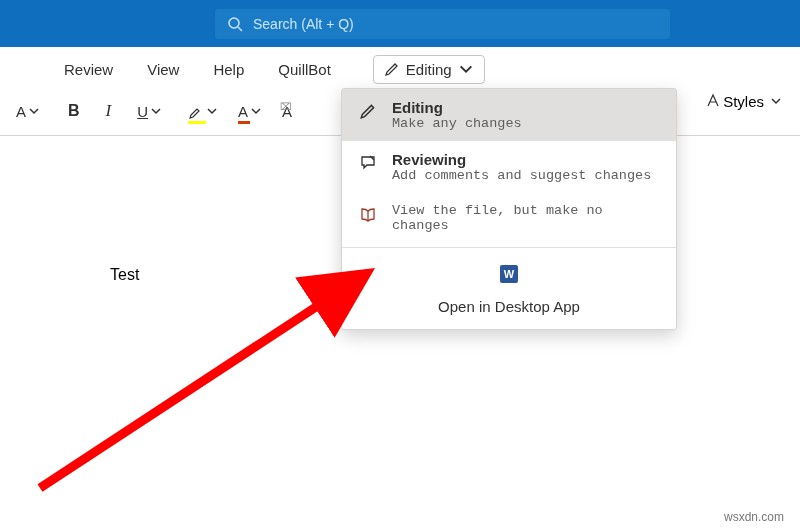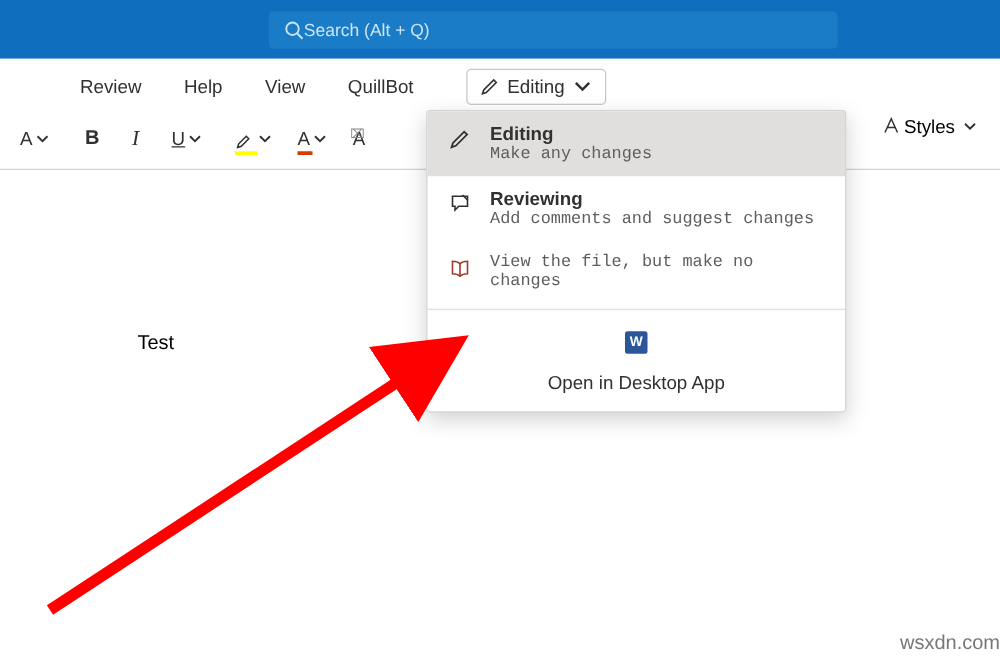--- a/index.html
+++ b/index.html
@@ -1,18 +1,18 @@
 <!DOCTYPE html>
 <html><head>
   <meta charset="utf-8">
   <style>
     * { box-sizing: border-box; margin: 0; padding: 0; font-family: "Segoe UI", sans-serif; }
     body { width: 800px; height: 530px; background: #fff; position: relative; overflow: hidden; }
     .titlebar { background: #106ebe; height: 47px; display: flex; align-items: center; padding-left: 215px; }
-    .searchbox { background: #1a7cc7; height: 30px; width: 455px; border-radius: 4px; display: flex; align-items: center; padding: 0 12px; color: #cce4f7; font-size: 14px; }
+    .searchbox { background: #1a7cc7; height: 30px; width: 455px; border-radius: 4px; display: flex; align-items: center; padding: 0 12px; color: #cce4f7; font-size: 14px; gap: 10px; }
     .searchbox svg { width: 16px; height: 16px; }
     .ribbon { background: #fff; border-bottom: 1px solid #d4d4d4; }
     .tabrow { display: flex; align-items: center; height: 44px; padding: 0 10px; gap: 6px; margin-left: 40px; }
     .tab { padding: 8px 14px; font-size: 15px; color: #323130; cursor: pointer; }
     .editing-btn { display: flex; align-items: center; gap: 6px; border: 1px solid #c8c6c4; border-radius: 4px; padding: 5px 10px; margin-left: 22px; font-size: 15px; color: #323130; }
     .editing-btn svg { width: 16px; height: 16px; }
     .chev { width: 12px; height: 12px; }
     .toolrow { display: flex; align-items: center; height: 44px; padding: 0 10px 4px 10px; gap: 2px; }
     .tool { height: 32px; display: flex; align-items: center; justify-content: center; padding: 0 6px; color: #323130; font-size: 15px; position: relative; }
     .tool.b { font-weight: 700; font-size: 16px; }
@@ -29,40 +29,40 @@
     .menu-item.sel { background: #e1dfdd; }
     .menu-item .mi-icon { width: 20px; height: 20px; flex: 0 0 20px; margin-top: 2px; display: flex; align-items: center; justify-content: center; }
     .menu-item .mi-text .t { font-weight: 600; font-size: 15px; color: #323130; }
     .menu-item .mi-text .d { font-size: 13.5px; color: #605e5c; font-family: Liberation Mono, monospace; }
     .menu-divider { height: 1px; background: #e1dfdd; margin: 4px 0; }
     .menu-item.app { padding: 10px 16px; align-items: center; flex-direction: column; }
     .menu-item.app .t { font-weight: 400; font-size: 15px; }
     .word-icon { width: 18px; height: 18px; background: linear-gradient(#2b579a,#2b579a); border-radius: 2px; position: relative; display: flex; align-items: center; justify-content: center; }
     .word-icon::before { content: "W"; color: #fff; font-size: 11px; font-weight: 700; }
     .arrow-overlay { position: absolute; left: 30px; top: 258px; width: 350px; height: 250px; pointer-events: none; }
-    .watermark { position: absolute; right: 0; bottom: 6px; font-size: 16px; color: #777; }
+    .watermark { position: absolute; right: 16px; bottom: 6px; font-size: 12px; color: #777; }
   </style>
 </head>
 <body>
 
 <div class="titlebar">
   <div class="searchbox">
     <svg viewBox="0 0 16 16" fill="none" stroke="#cce4f7" stroke-width="1.5">
         <circle cx="7" cy="7" r="5"></circle>
         <line x1="11" y1="11" x2="15" y2="15"></line>
       </svg>
     <span>Search (Alt + Q)</span>
   </div>
 </div>
 
 <div class="ribbon">
   <div class="tabrow">
     <div class="tab">Review</div>
+    <div class="tab">View</div>
     <div class="tab">Help</div>
-    <div class="tab">View</div>
     <div class="tab">QuillBot</div>
     <div class="editing-btn">
       <svg viewBox="0 0 16 16" fill="none" stroke="#323130" stroke-width="1.3">
           <path d="M2 14l1-3 8-8 2 2-8 8-3 1z"></path>
         </svg>
       <span>Editing</span>
       <svg class="chev" viewBox="0 0 12 12" fill="none" stroke="#323130" stroke-width="1.5">
           <polyline points="2,4 6,8 10,4"></polyline>
         </svg>
     </div>

